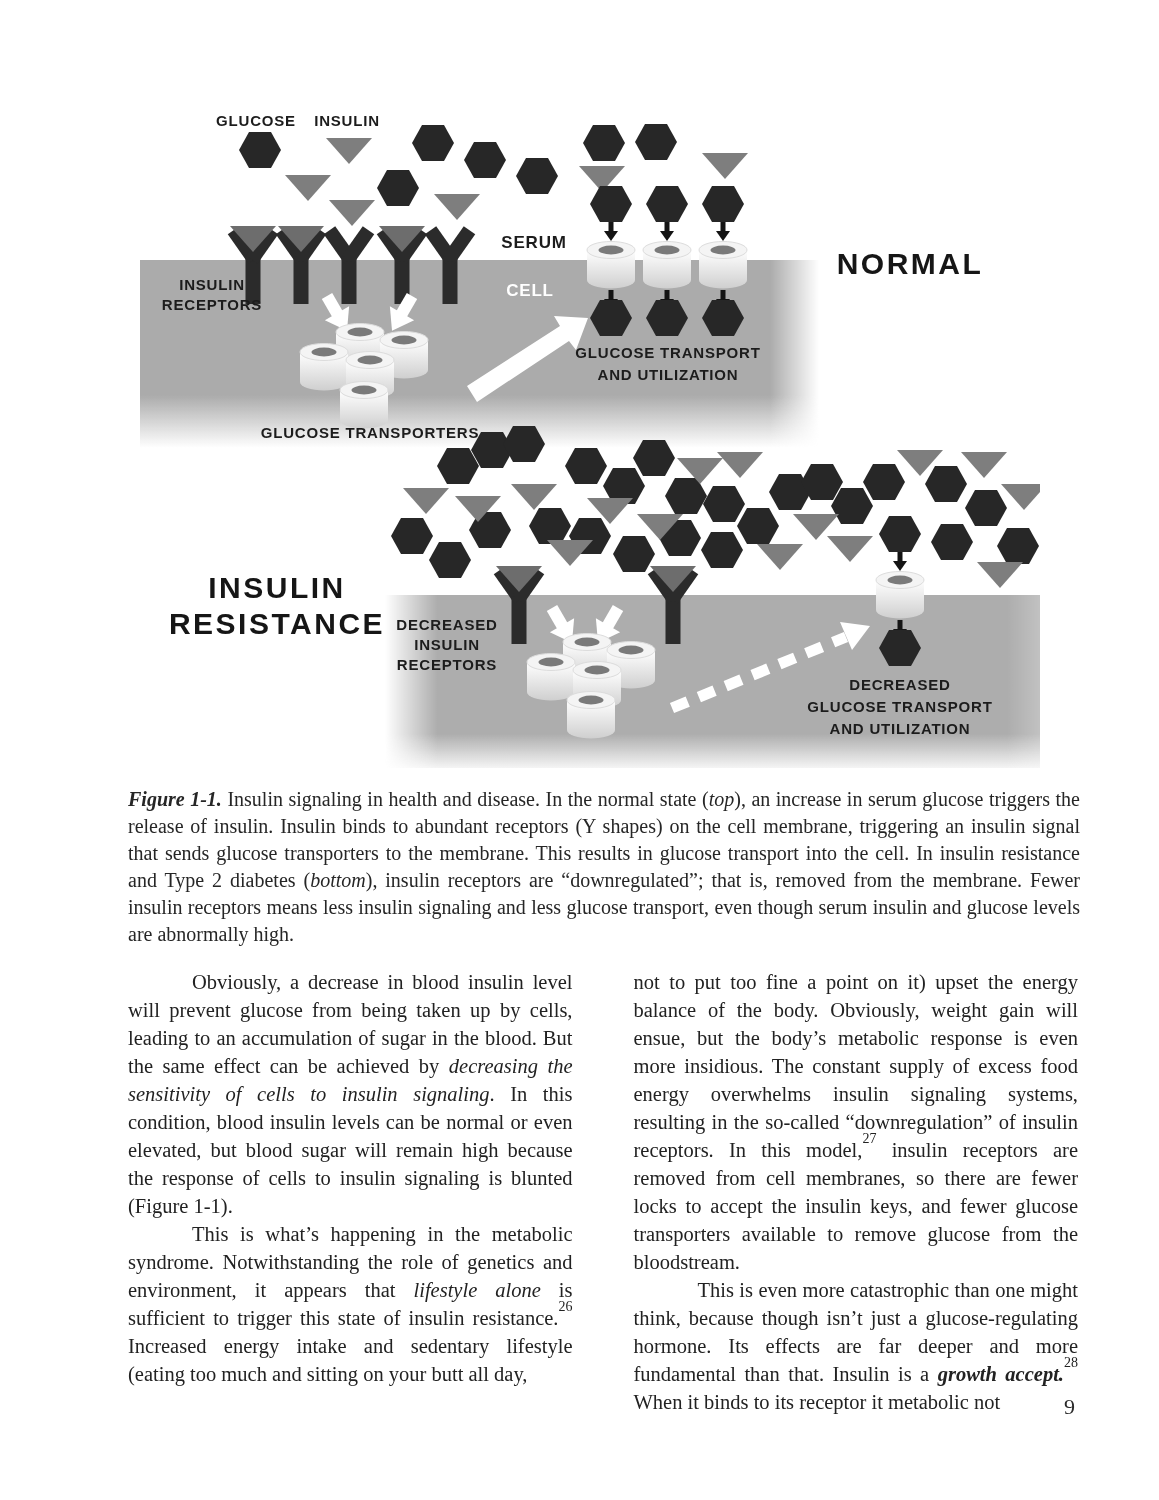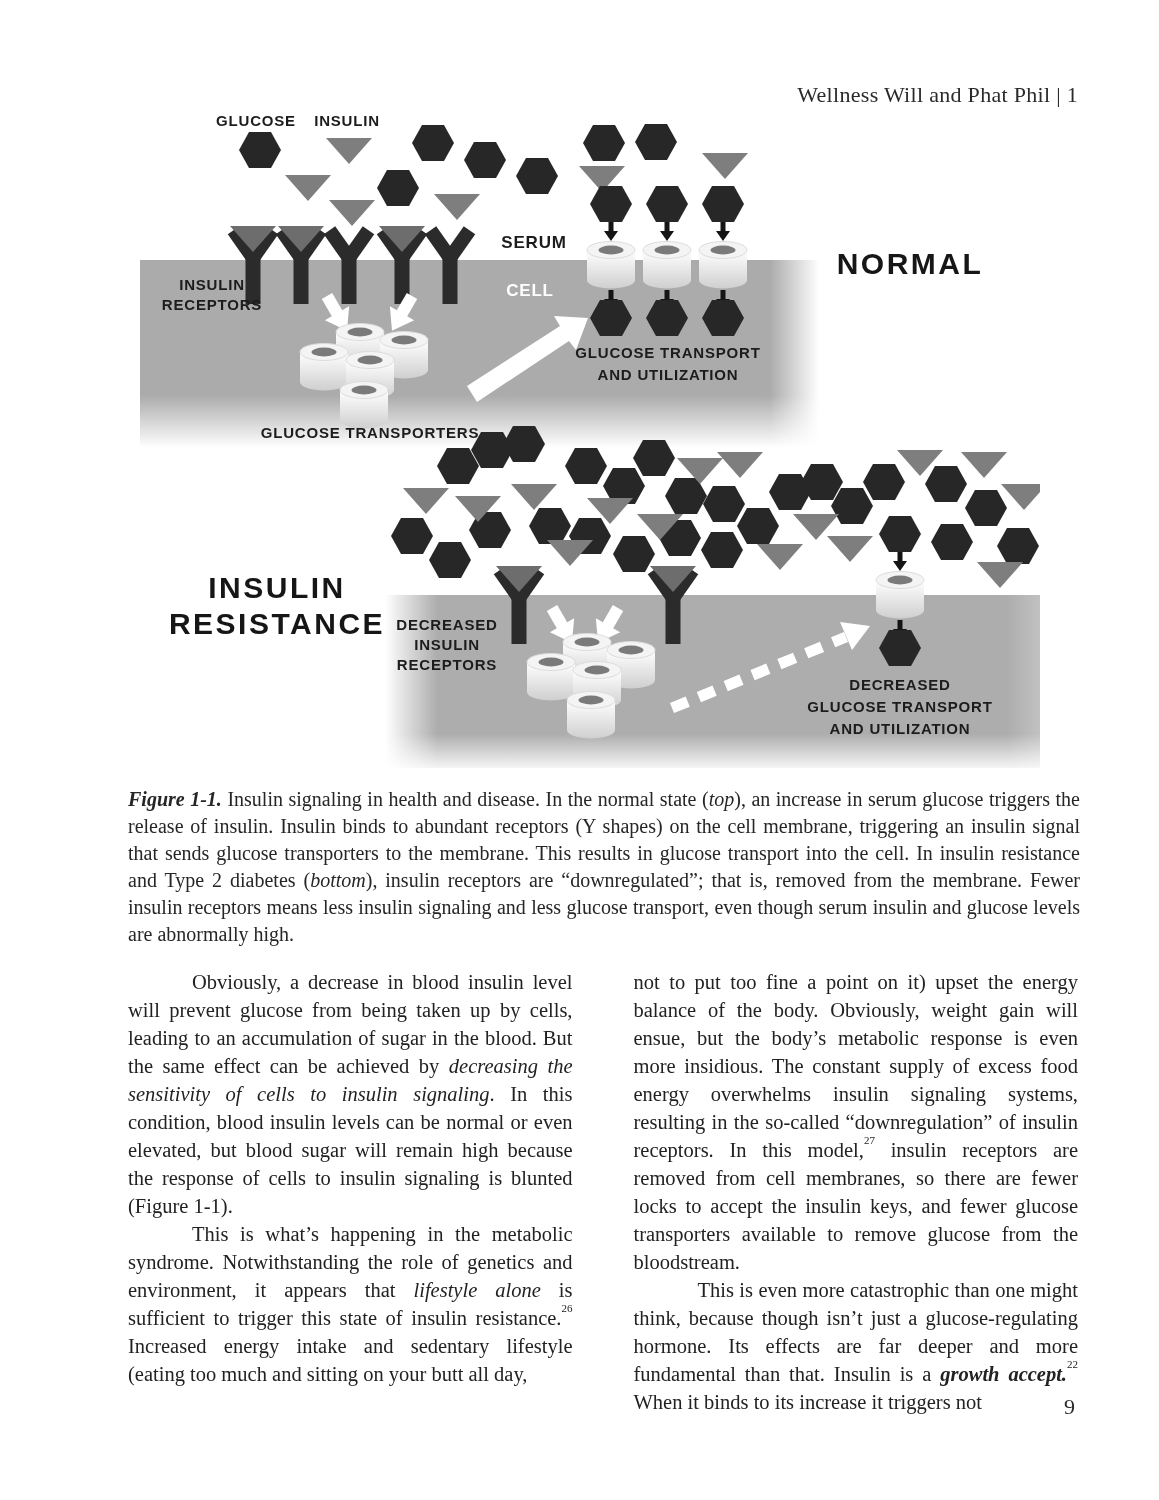--- a/index.html
+++ b/index.html
@@ -14,29 +14,28 @@
   .fig-label-white{fill:#ffffff;font-size:17px;}
   .fig-label-serum{font-size:17px;}
   .caption{position:absolute;left:128px;top:786px;width:952px;font-size:20px;line-height:27px;
            text-align:justify;text-align-last:left;color:#262626;}
   .columns{position:absolute;left:128px;top:968px;width:950px;display:flex;gap:61px;}
   .col{width:453px;font-size:20.5px;line-height:28px;text-align:justify;text-align-last:left;color:#222;}
   .col p{margin:0;}
   .col p.ind{text-indent:64px;}
   .it{font-style:italic;}
   .bd{font-weight:bold;}
-  sup.fn{font-size:11px;line-height:0;position:relative;top:-0.45em;}
+  sup.fn{font-size:14px;line-height:0;position:relative;top:-0.45em;}
   .page-number{position:absolute;top:1394px;right:84px;font-size:22px;color:#2a2a2a;}
 </style>
 </head>
 <body>
 
 <div id="page">
 
-  <div class="running-head">Wellness Will and Phat Phil | 1</div>
 
   <svg id="figure-svg" width="900" height="672" viewBox="0 0 900 672" xmlns="http://www.w3.org/2000/svg">
     <defs>
       <polygon id="hex" points="-11,-18 11,-18 21,0 11,18 -11,18 -21,0"></polygon>
       <polygon id="tri" points="-23,-10 23,-10 0,16"></polygon>
       <g id="receptor">
         <rect x="-7.5" y="-2" width="15" height="48"></rect>
         <g transform="rotate(-35)">
             <rect x="-7" y="-34" width="14" height="36"></rect>
           </g>
@@ -262,18 +261,18 @@
 
   <div class="caption"><span class="it bd">Figure 1-1.</span><span> Insulin signaling in health and disease. In the normal state (</span><span class="it">top</span><span>), an increase in serum glucose triggers the release of insulin. Insulin binds to abundant receptors (Y shapes) on the cell membrane, triggering an insulin signal that sends glucose transporters to the membrane. This results in glucose transport into the cell. In insulin resistance and Type 2 diabetes (</span><span class="it">bottom</span><span>), insulin receptors are “downregulated”; that is, removed from the membrane. Fewer insulin receptors means less insulin signaling and less glucose transport, even though serum insulin and glucose levels are abnormally high.</span></div>
 
   <div class="columns">
     <div class="col">
         <p class="ind"><span>Obviously, a decrease in blood insulin level will prevent glucose from being taken up by cells, leading to an accumulation of sugar in the blood. But the same effect can be achieved by </span><span class="it">decreasing the sensitivity of cells to insulin signaling</span><span>. In this condition, blood insulin levels can be normal or even elevated, but blood sugar will remain high because the response of cells to insulin signaling is blunted (Figure 1-1).</span></p>
         <p class="ind"><span>This is what’s happening in the metabolic syndrome. Notwithstanding the role of genetics and environment, it appears that </span><span class="it">lifestyle alone</span><span> is sufficient to trigger this state of insulin resistance.</span><sup class="fn">26</sup><span> Increased energy intake and sedentary lifestyle (eating too much and sitting on your butt all day,</span></p>
       </div>
     <div class="col">
         <p class=""><span>not to put too fine a point on it) upset the energy balance of the body. Obviously, weight gain will ensue, but the body’s metabolic response is even more insidious. The constant supply of excess food energy overwhelms insulin signaling systems, resulting in the so-called “downregulation” of insulin receptors. In this model,</span><sup class="fn">27</sup><span> insulin receptors are removed from cell membranes, so there are fewer locks to accept the insulin keys, and fewer glucose transporters available to remove glucose from the bloodstream.</span></p>
-        <p class="ind"><span>This is even more catastrophic than one might think, because though isn’t just a glucose-regulating hormone. Its effects are far deeper and more fundamental than that. Insulin is a </span><span class="it bd">growth accept.</span><sup class="fn">22</sup><span> When it binds to its increase it triggers not</span></p>
+        <p class="ind"><span>This is even more catastrophic than one might think, because though isn’t just a glucose-regulating hormone. Its effects are far deeper and more fundamental than that. Insulin is a </span><span class="it bd">growth accept.</span><sup class="fn">28</sup><span> When it binds to its receptor it metabolic not</span></p>
       </div>
   </div>
 
   <div class="page-number">9</div>
 </div>
 
 </body></html>

